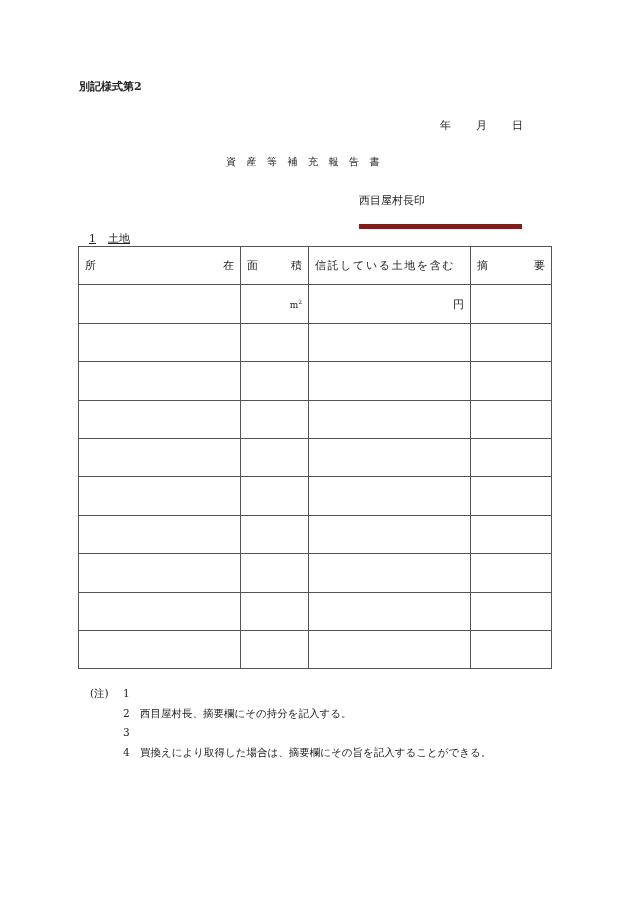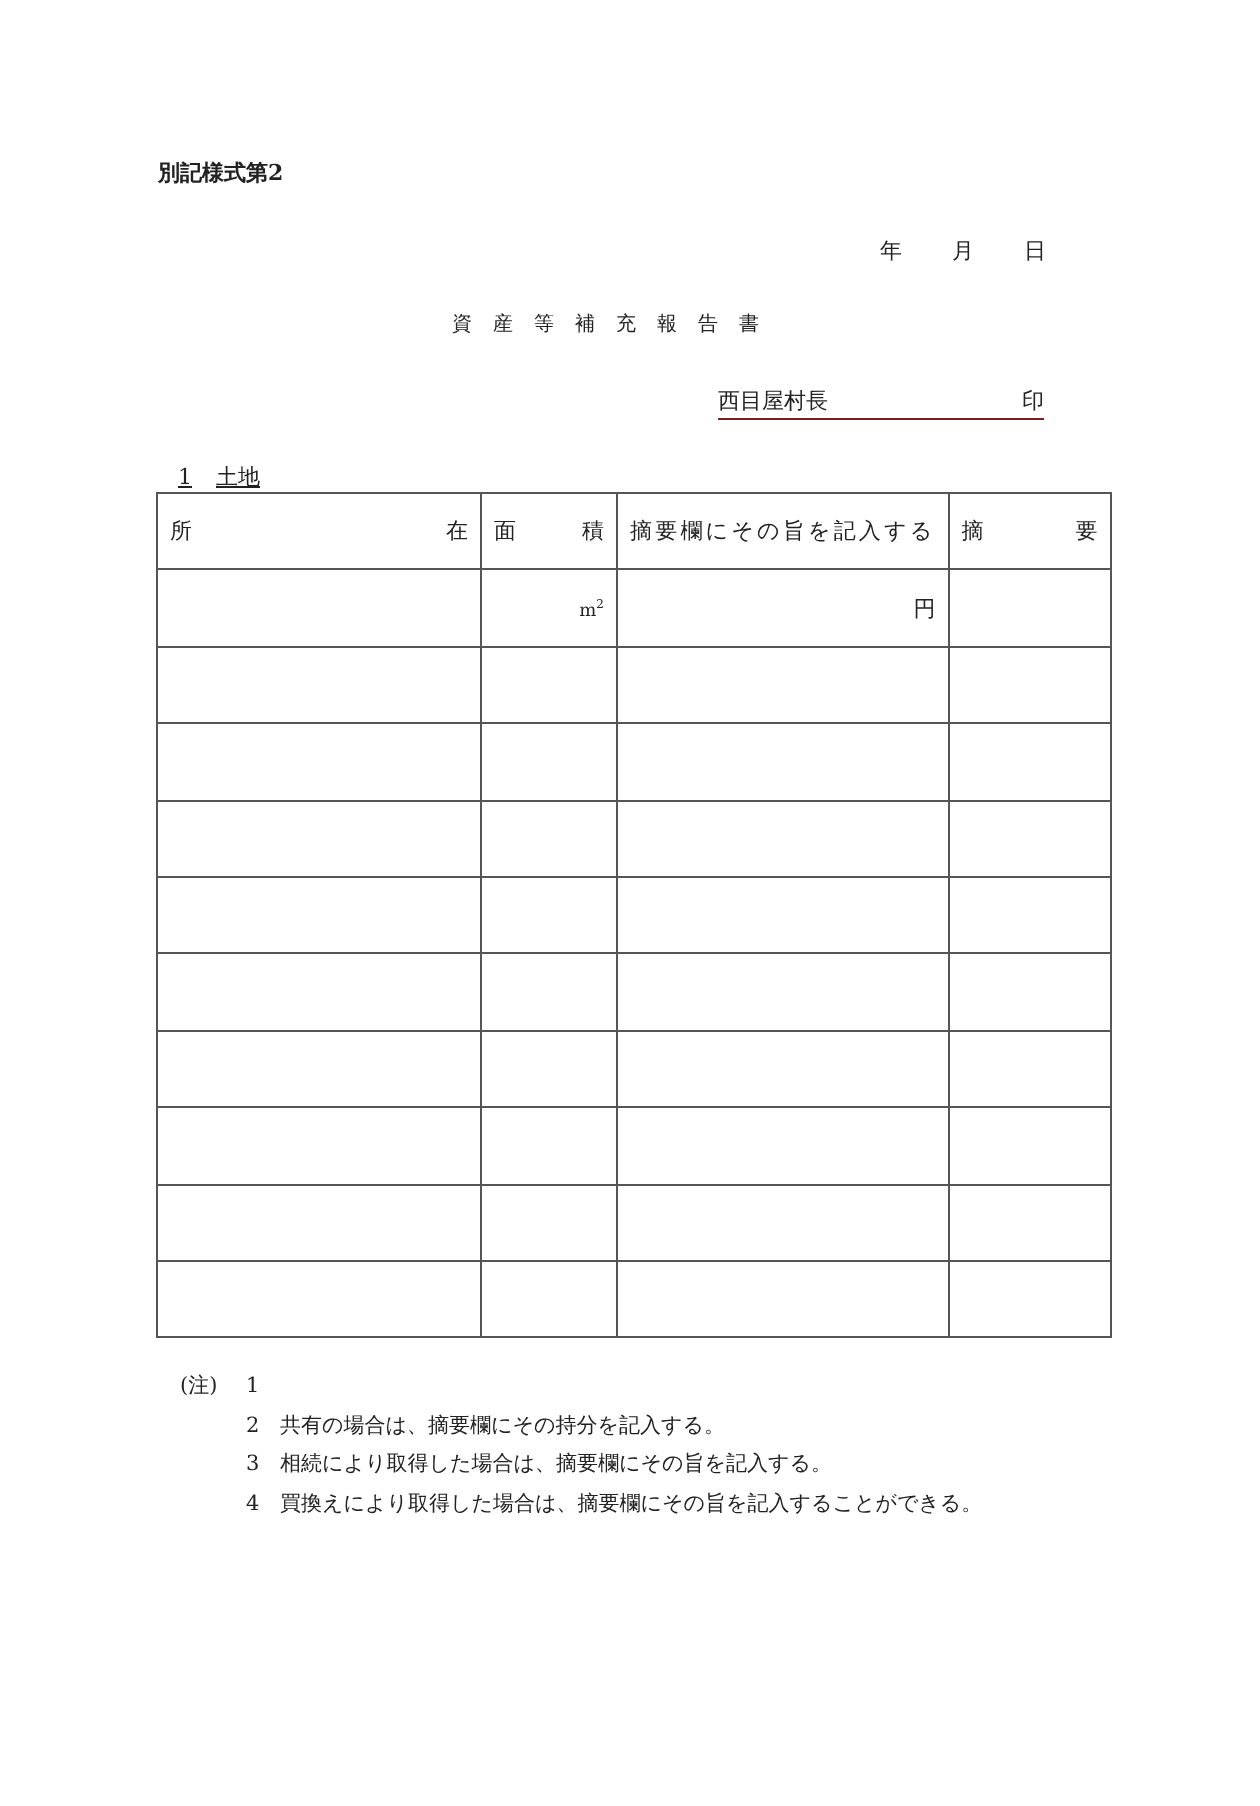--- a/index.html
+++ b/index.html
@@ -5,22 +5,22 @@
   html, body { margin:0; padding:0; background:#ffffff; }
   body { width:630px; height:903px; position:relative; overflow:hidden;
          font-family:"DejaVu Serif","Liberation Serif",serif; color:#222; }
   .abs { position:absolute; }
   .form-id { left:79px; top:79px; font-size:11px;font-weight:bold; }
   .date-line { left:440px; top:118px; font-size:11px; display:flex; }
   .date-line span { display:inline-block; }
   .date-line .d-year { width:36px; }
   .date-line .d-month { width:36px; }
   .title { left:226px; top:155px; font-size:10px; letter-spacing:10.5px; white-space:nowrap; }
-  .issuer { left:359px; top:193px; width:163px; font-size:11px; border-bottom:1px solid #7f1d1d;
-            display:flex; justify-content:space-between; padding-bottom:1px; }
+  .issuer { left:359px; top:193px; width:163px; font-size:11px; border-bottom:5px solid #7f1d1d;
+            display:flex; justify-content:flex-start; padding-bottom:16px; }
   .section { left:89px; top:231px; font-size:11px;text-decoration:underline; }
   .section .num { margin-right:12px; }
   table.land { position:absolute; left:78px; top:246px; border-collapse:collapse; table-layout:fixed; }
   table.land td { border:1px solid #555; height:38.4px; padding:0 6px; font-size:11px; box-sizing:border-box; }
   table.land col.c1 { width:162px; } table.land col.c2 { width:68px; }
   table.land col.c3 { width:162px; } table.land col.c4 { width:81px; }
   .spread { display:flex; justify-content:space-between; align-items:center; }
   .hdr3 { letter-spacing:1.6px; white-space:nowrap; font-size:10.5px; }
   .unit { text-align:right; }
   .m2 { font-size:9px; }
@@ -66,21 +66,21 @@
             <span>所</span>
             <span>在</span>
           </div>
     </td>
     <td>
       <div class="spread">
             <span>面</span>
             <span>積</span>
           </div>
     </td>
-    <td class="hdr3">摘要欄にその旨を記入する</td>
+    <td class="hdr3">信託している土地を含む</td>
     <td>
       <div class="spread">
             <span>摘</span>
             <span>要</span>
           </div>
     </td>
   </tr>
   <tr>
     <td></td>
     <td class="unit"><span class="m2"><span>m</span><sup>2</sup></span></td>
@@ -145,25 +145,24 @@
   </table>
 
 <div class="abs notes">
   <div class="note-row">
     <span class="note-label">(注)</span>
     <span class="note-num">1</span>
   </div>
   <div class="note-row">
     <span class="note-label"></span>
     <span class="note-num">2</span>
-    <span>共有の場合は、摘要欄にその持分を記入する。</span>
+    <span>西目屋村長、摘要欄にその持分を記入する。</span>
   </div>
   <div class="note-row">
     <span class="note-label"></span>
     <span class="note-num">3</span>
-    <span>相続により取得した場合は、摘要欄にその旨を記入する。</span>
   </div>
   <div class="note-row">
     <span class="note-label"></span>
     <span class="note-num">4</span>
     <span>買換えにより取得した場合は、摘要欄にその旨を記入することができる。</span>
   </div>
 </div>
 
 </body></html>

